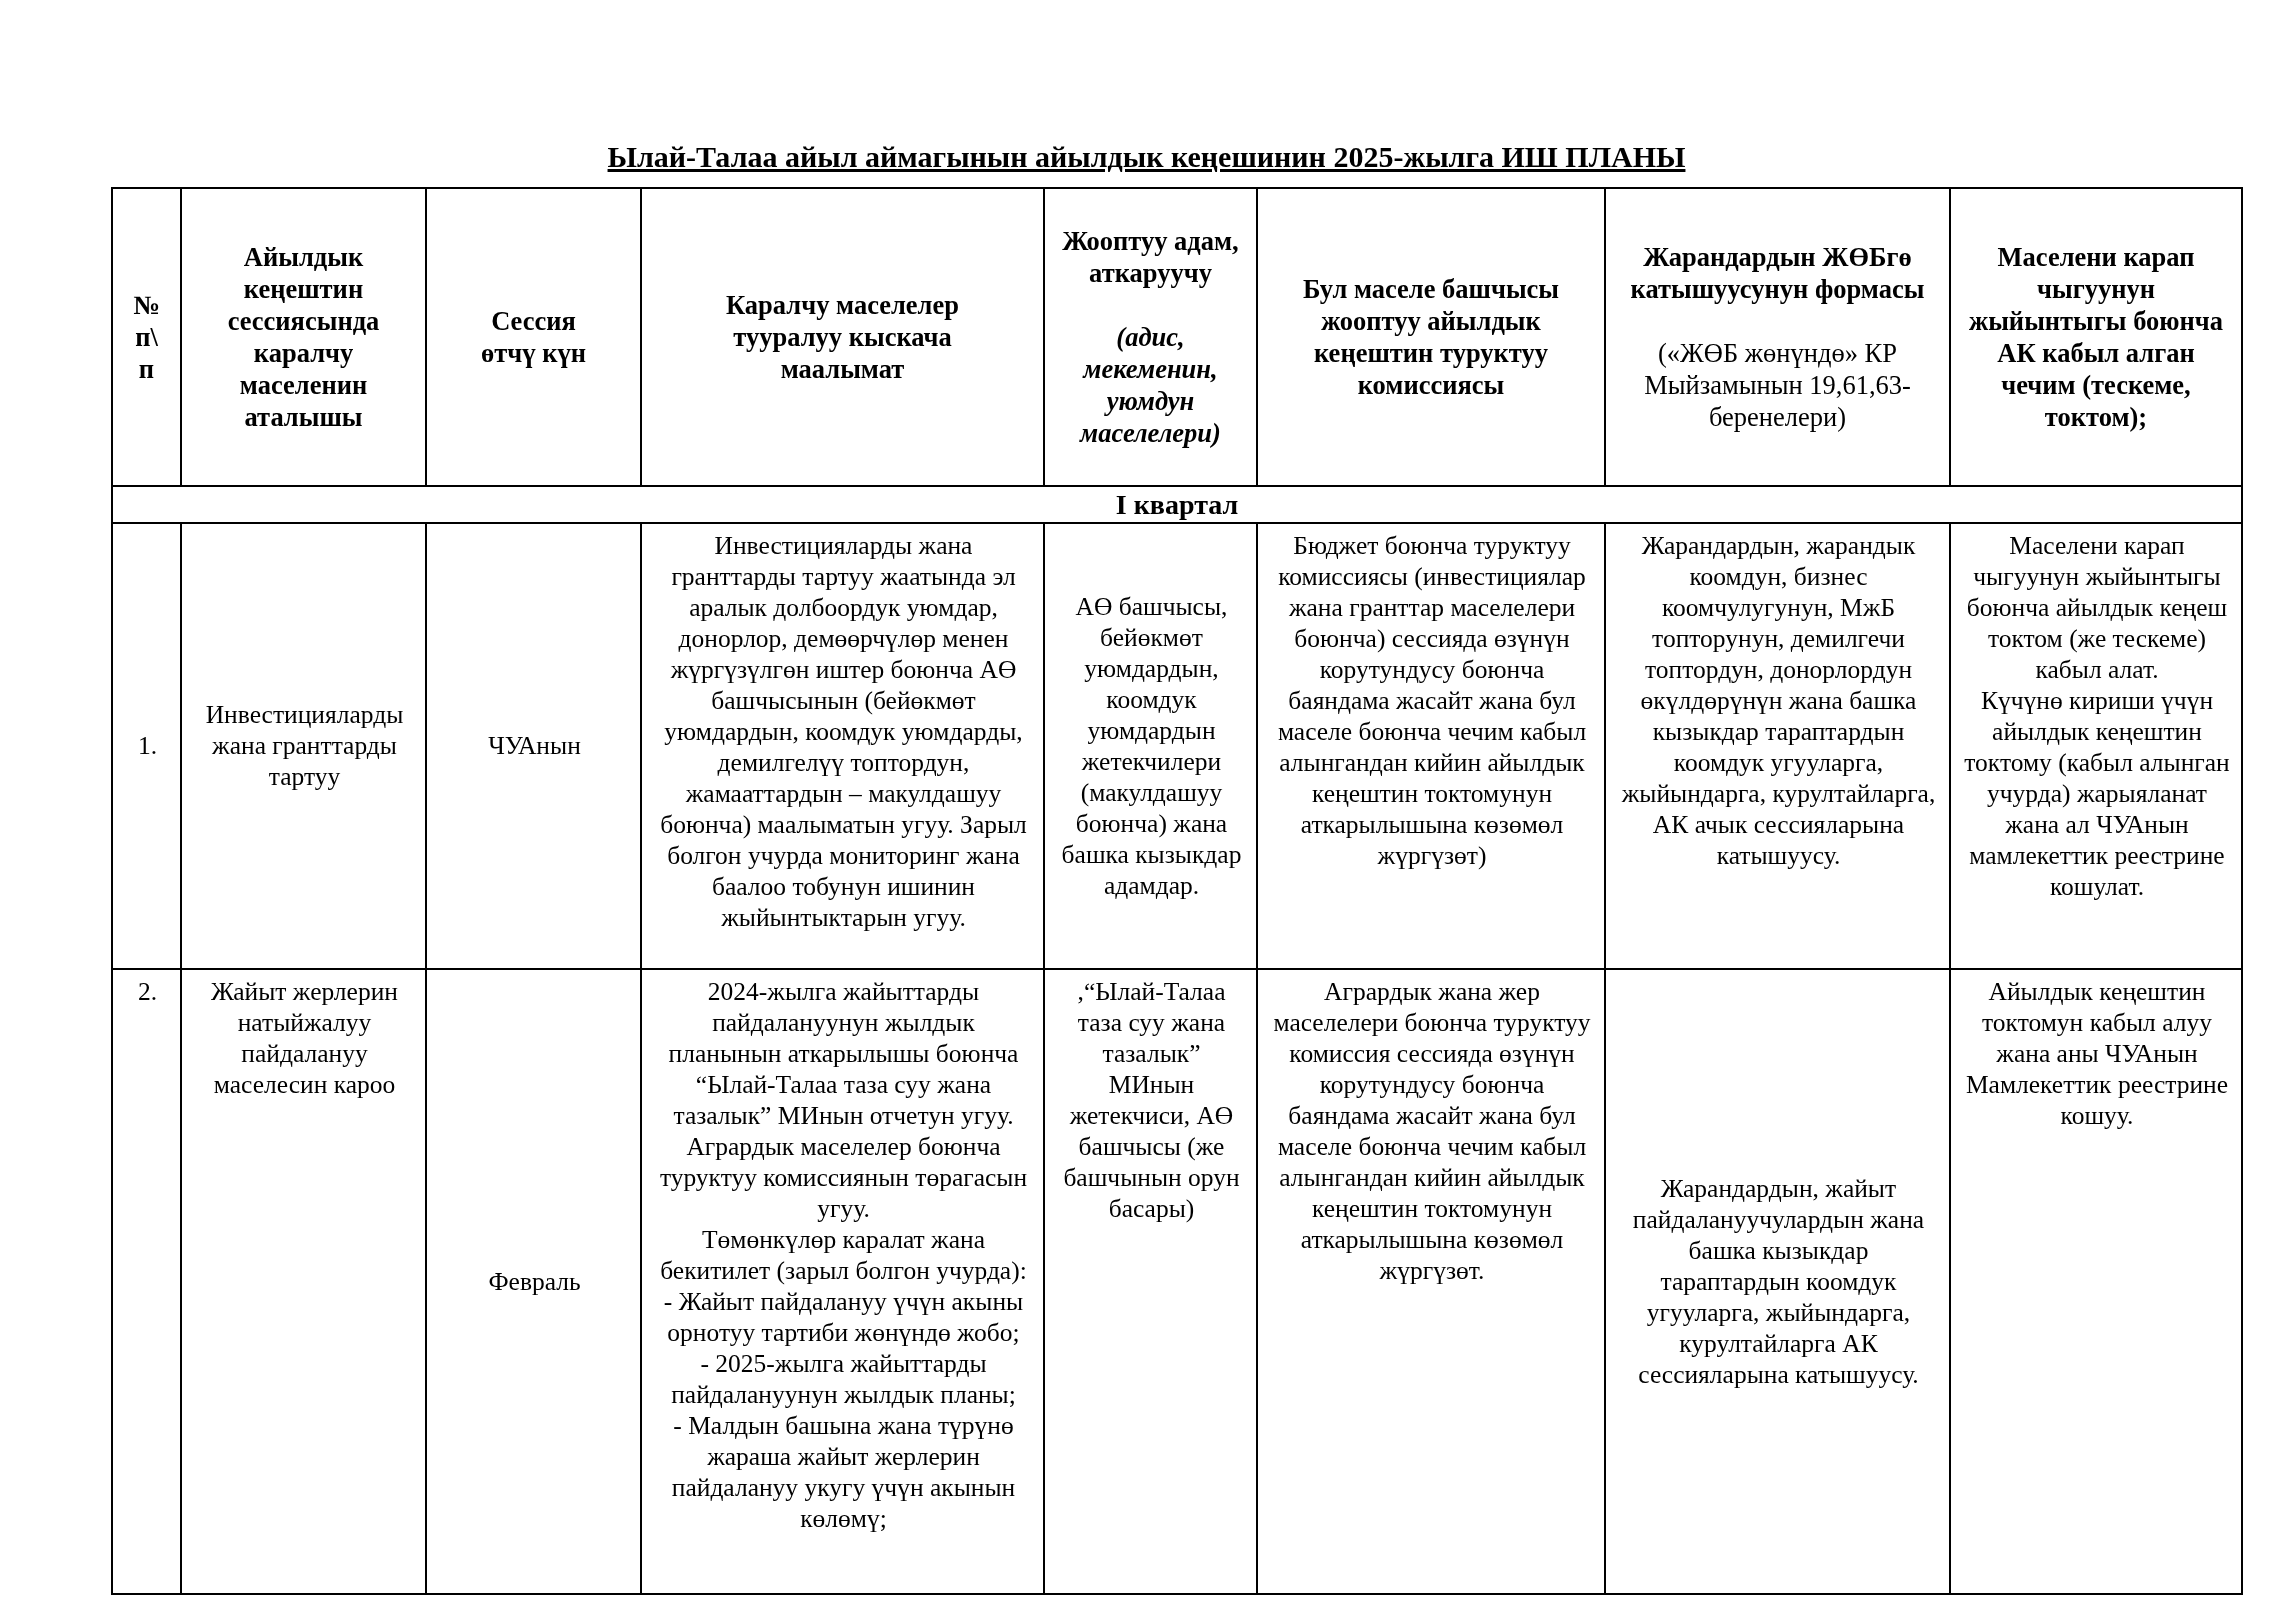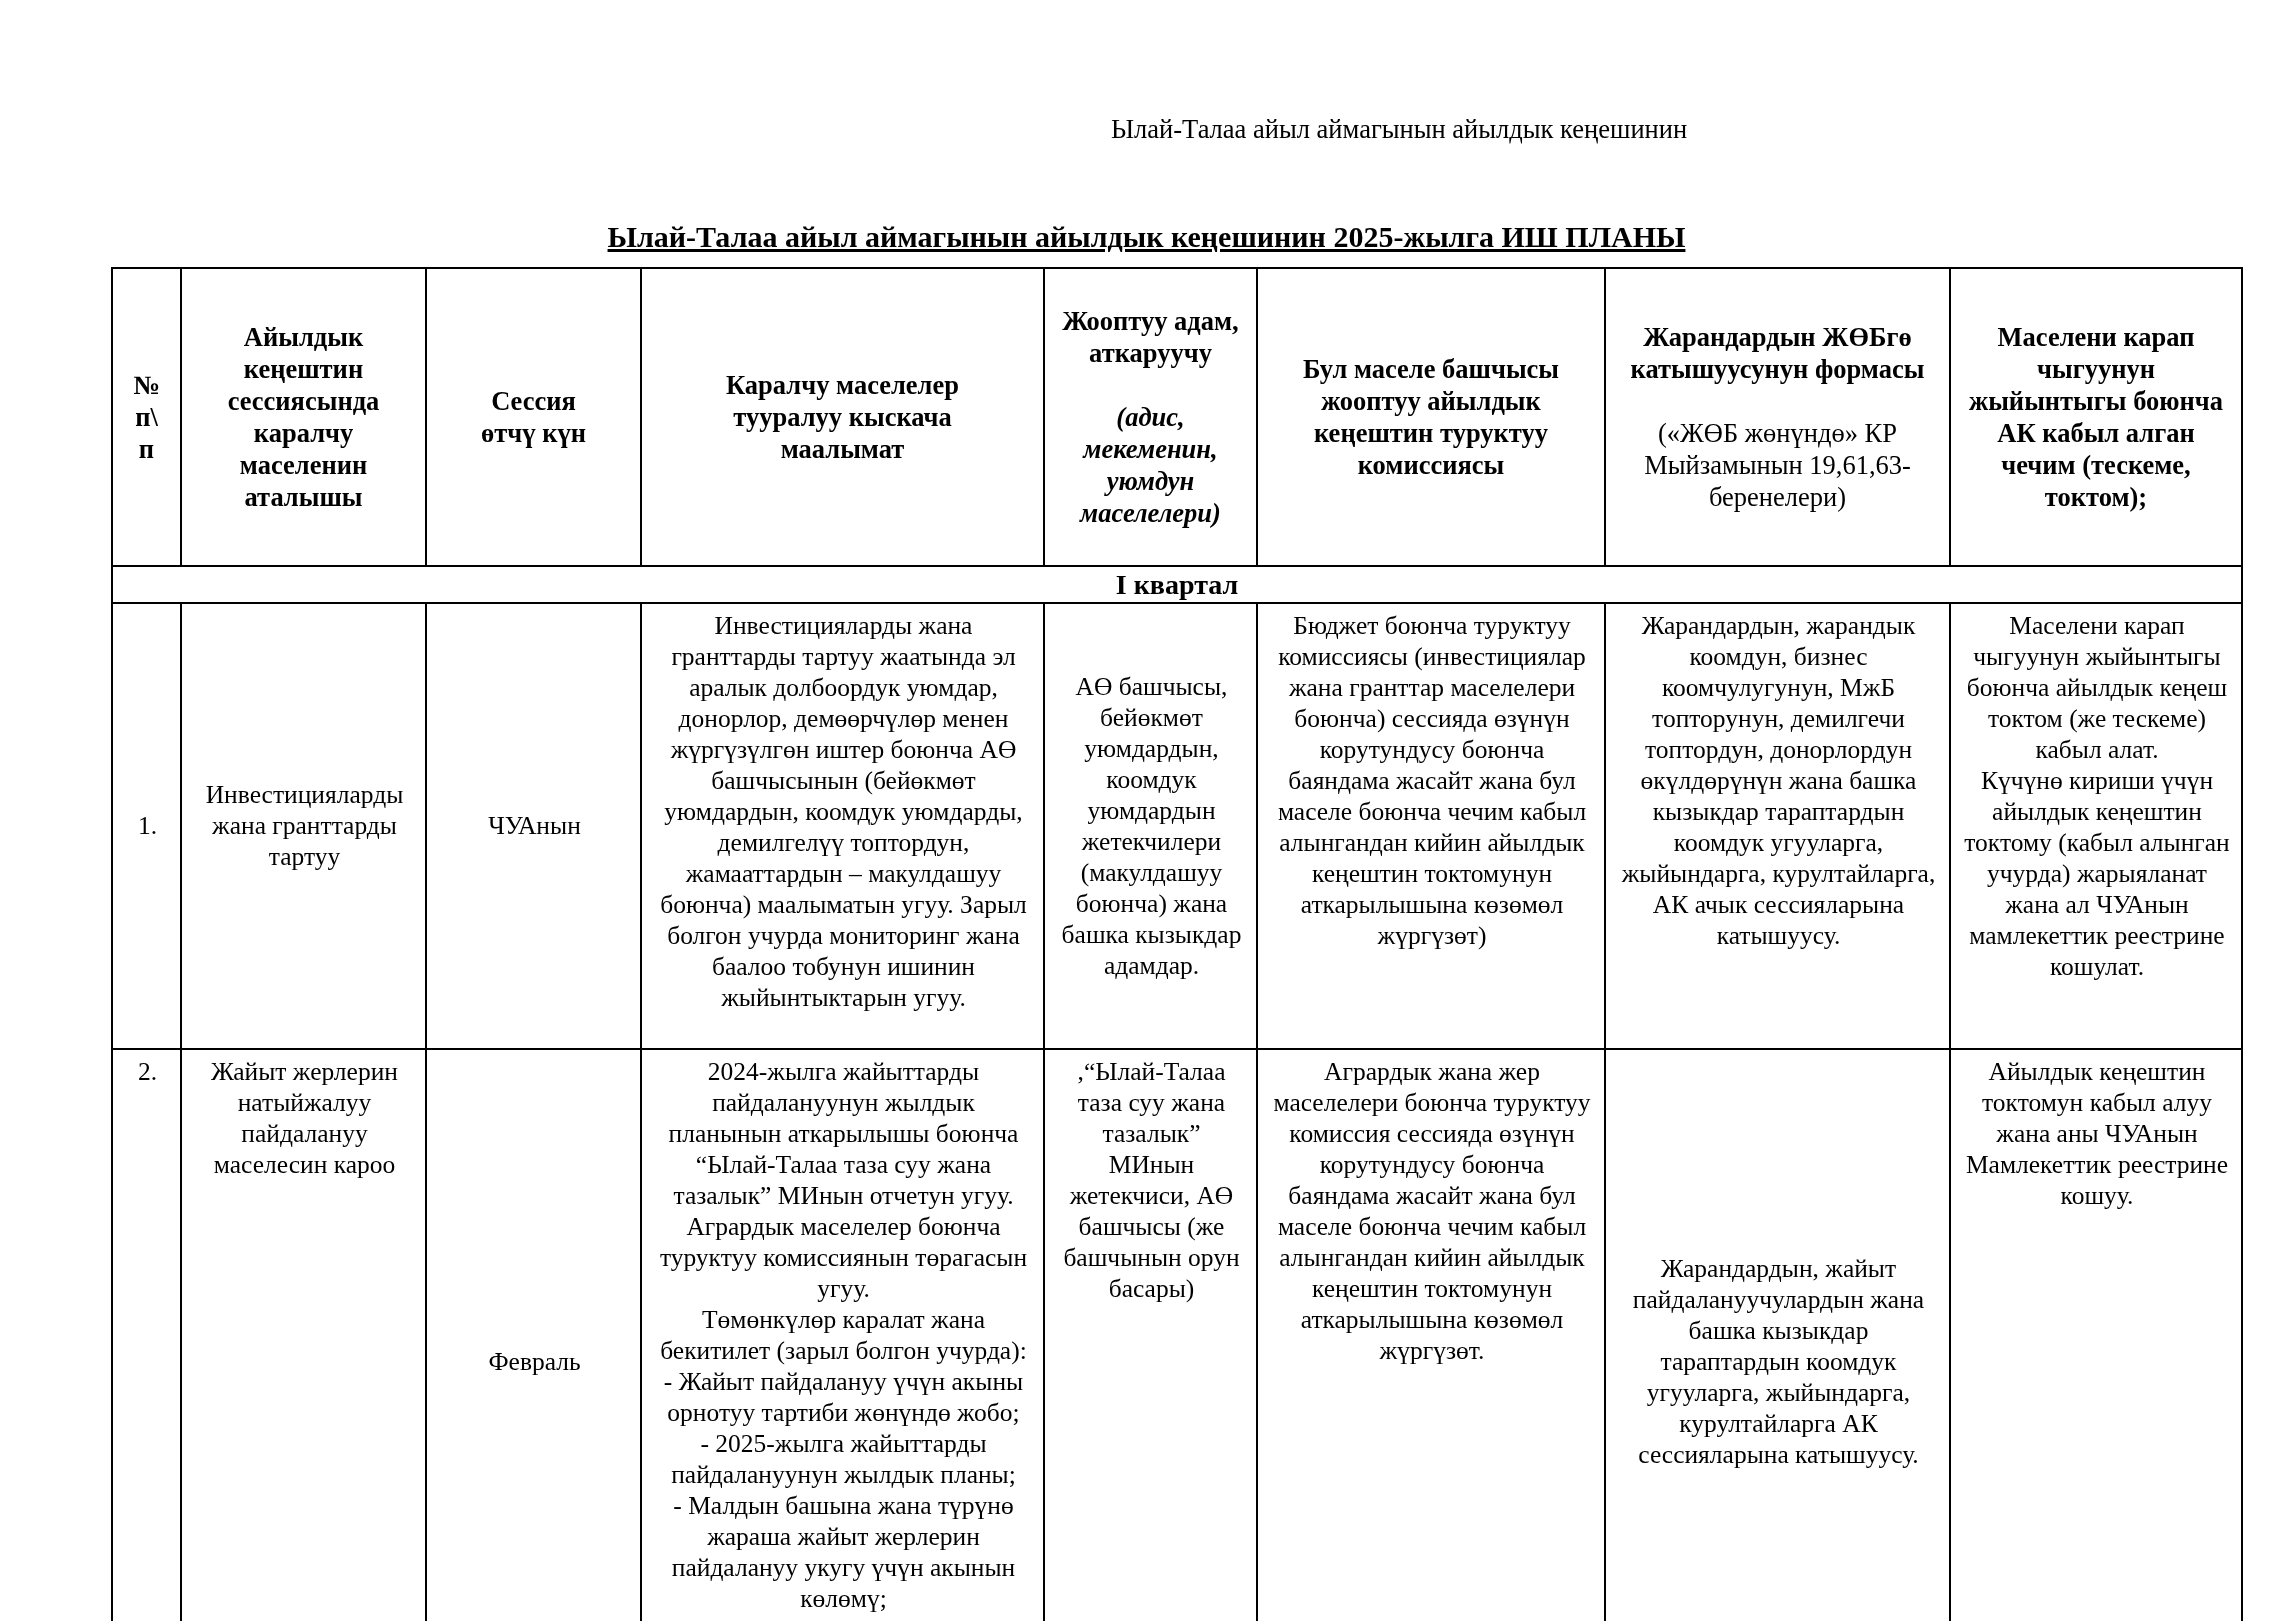--- a/index.html
+++ b/index.html
@@ -72,21 +72,20 @@
   .block { display: block; }
   .it { font-style: italic; }
   .norm { font-weight: normal; }
 </style>
 </head>
 <body>
 
 <div class="page">
 
   <div class="doc-ref">
-    <div>Ылай-Талаа айыл аймагынын айылдык кеңешинин</div>
   </div>
 
   <div class="doc-title">Ылай-Талаа айыл аймагынын айылдык кеңешинин 2025-жылга ИШ ПЛАНЫ</div>
 
   <table class="plan">
     <colgroup>
       <col style="width:69px">
       <col style="width:245px">
       <col style="width:215px">
       <col style="width:403px">

